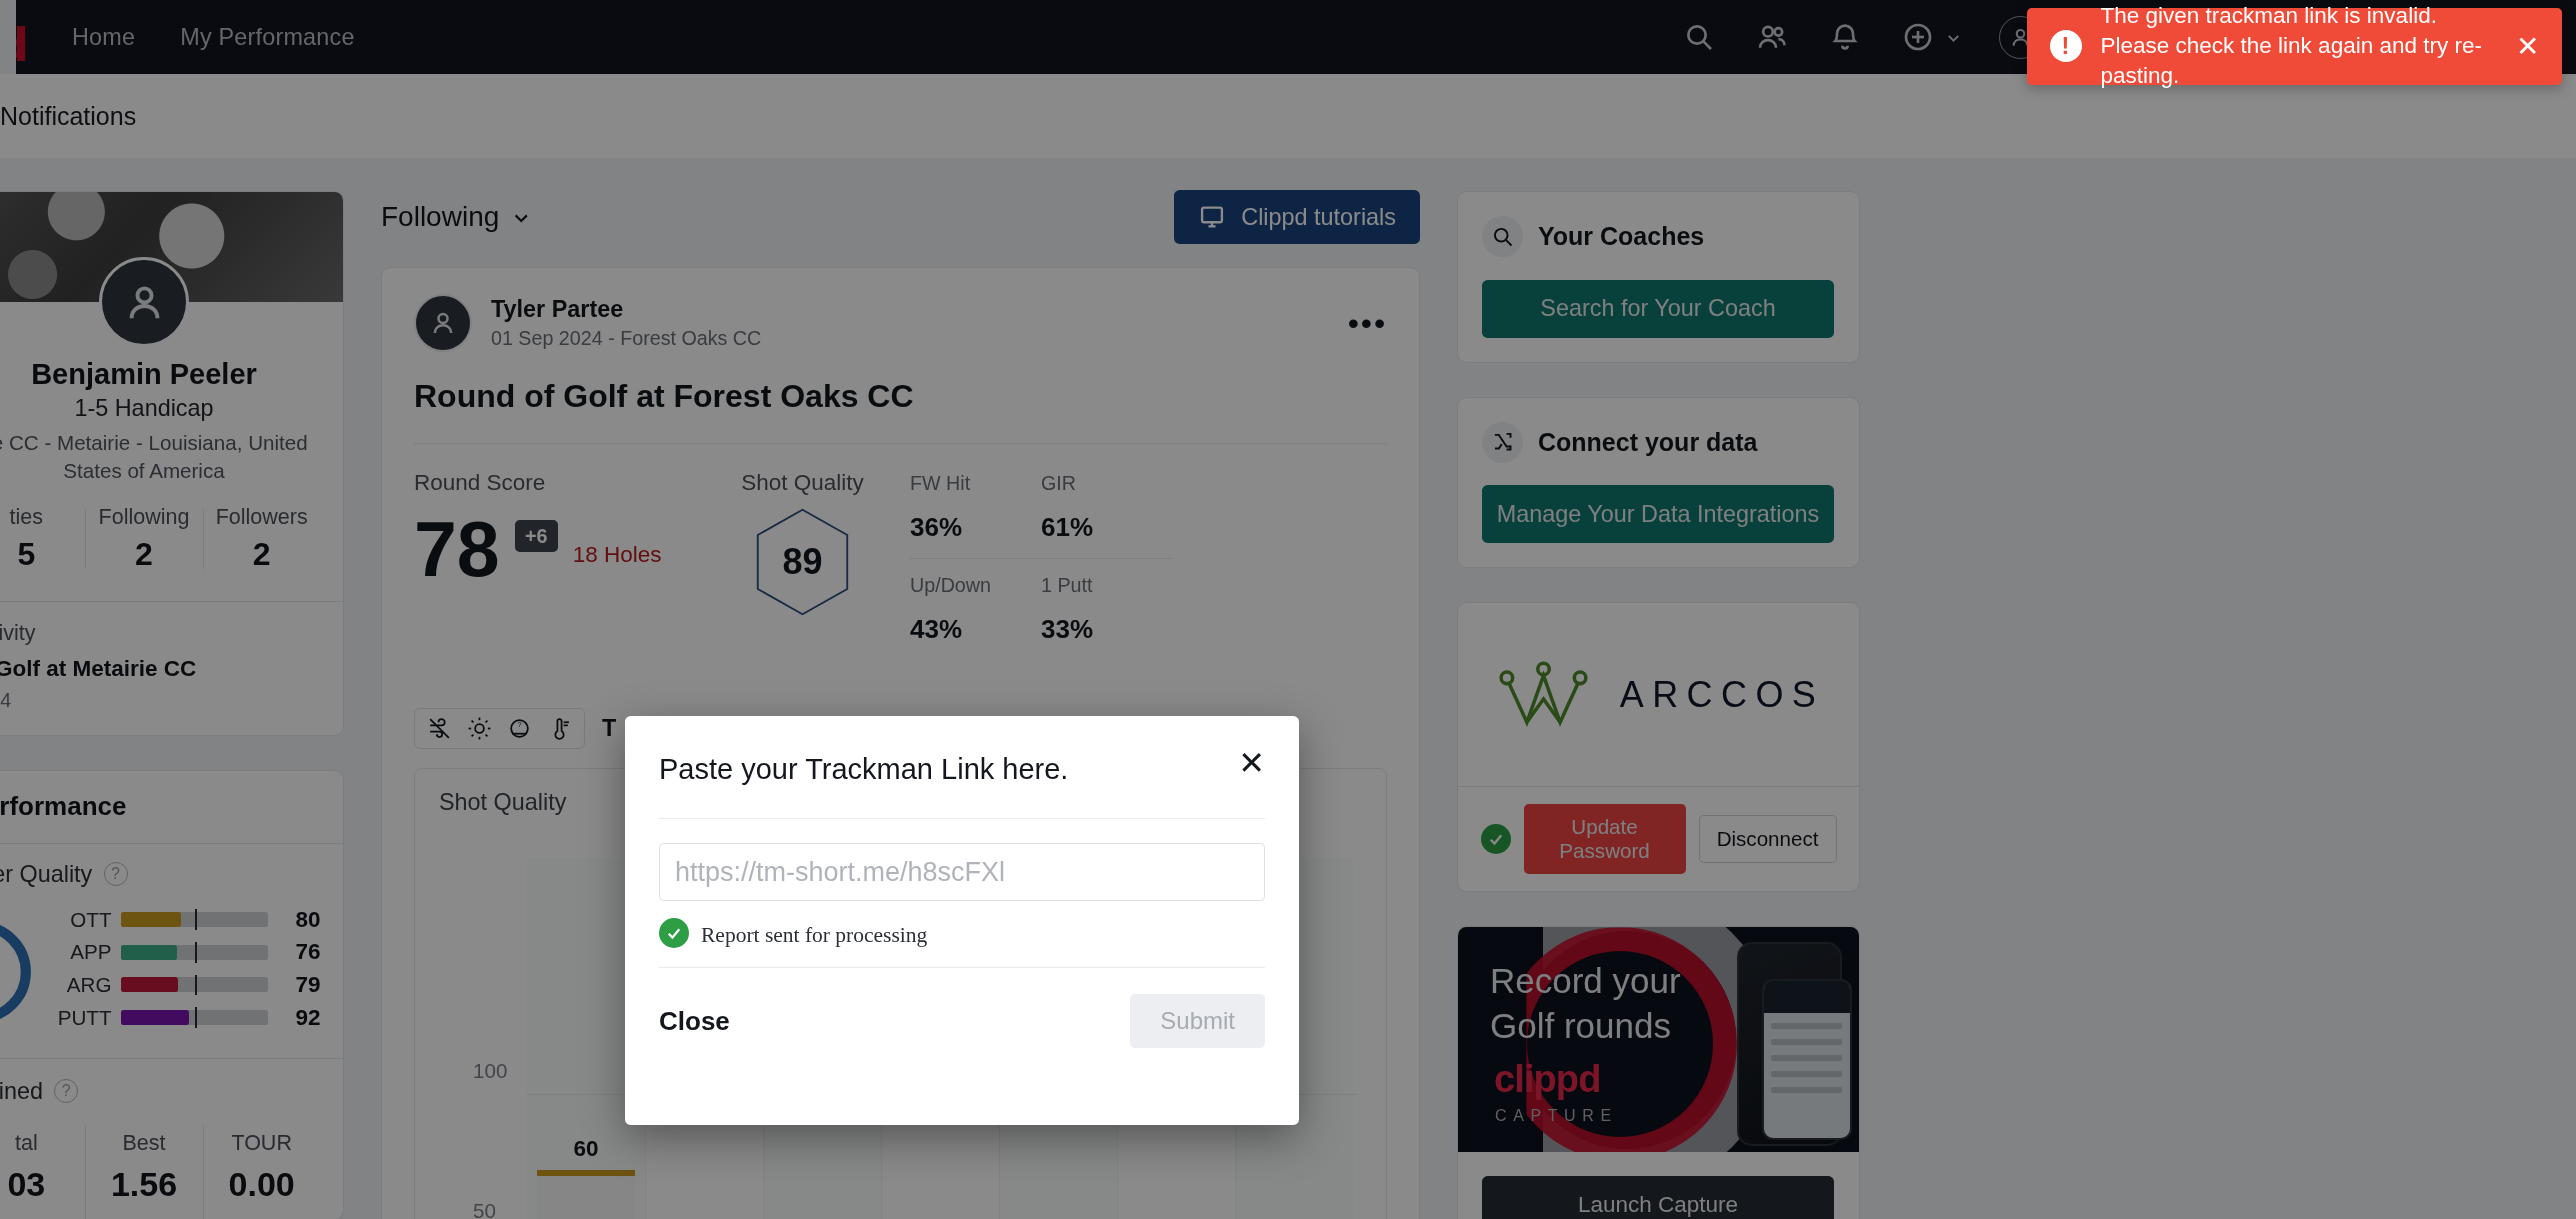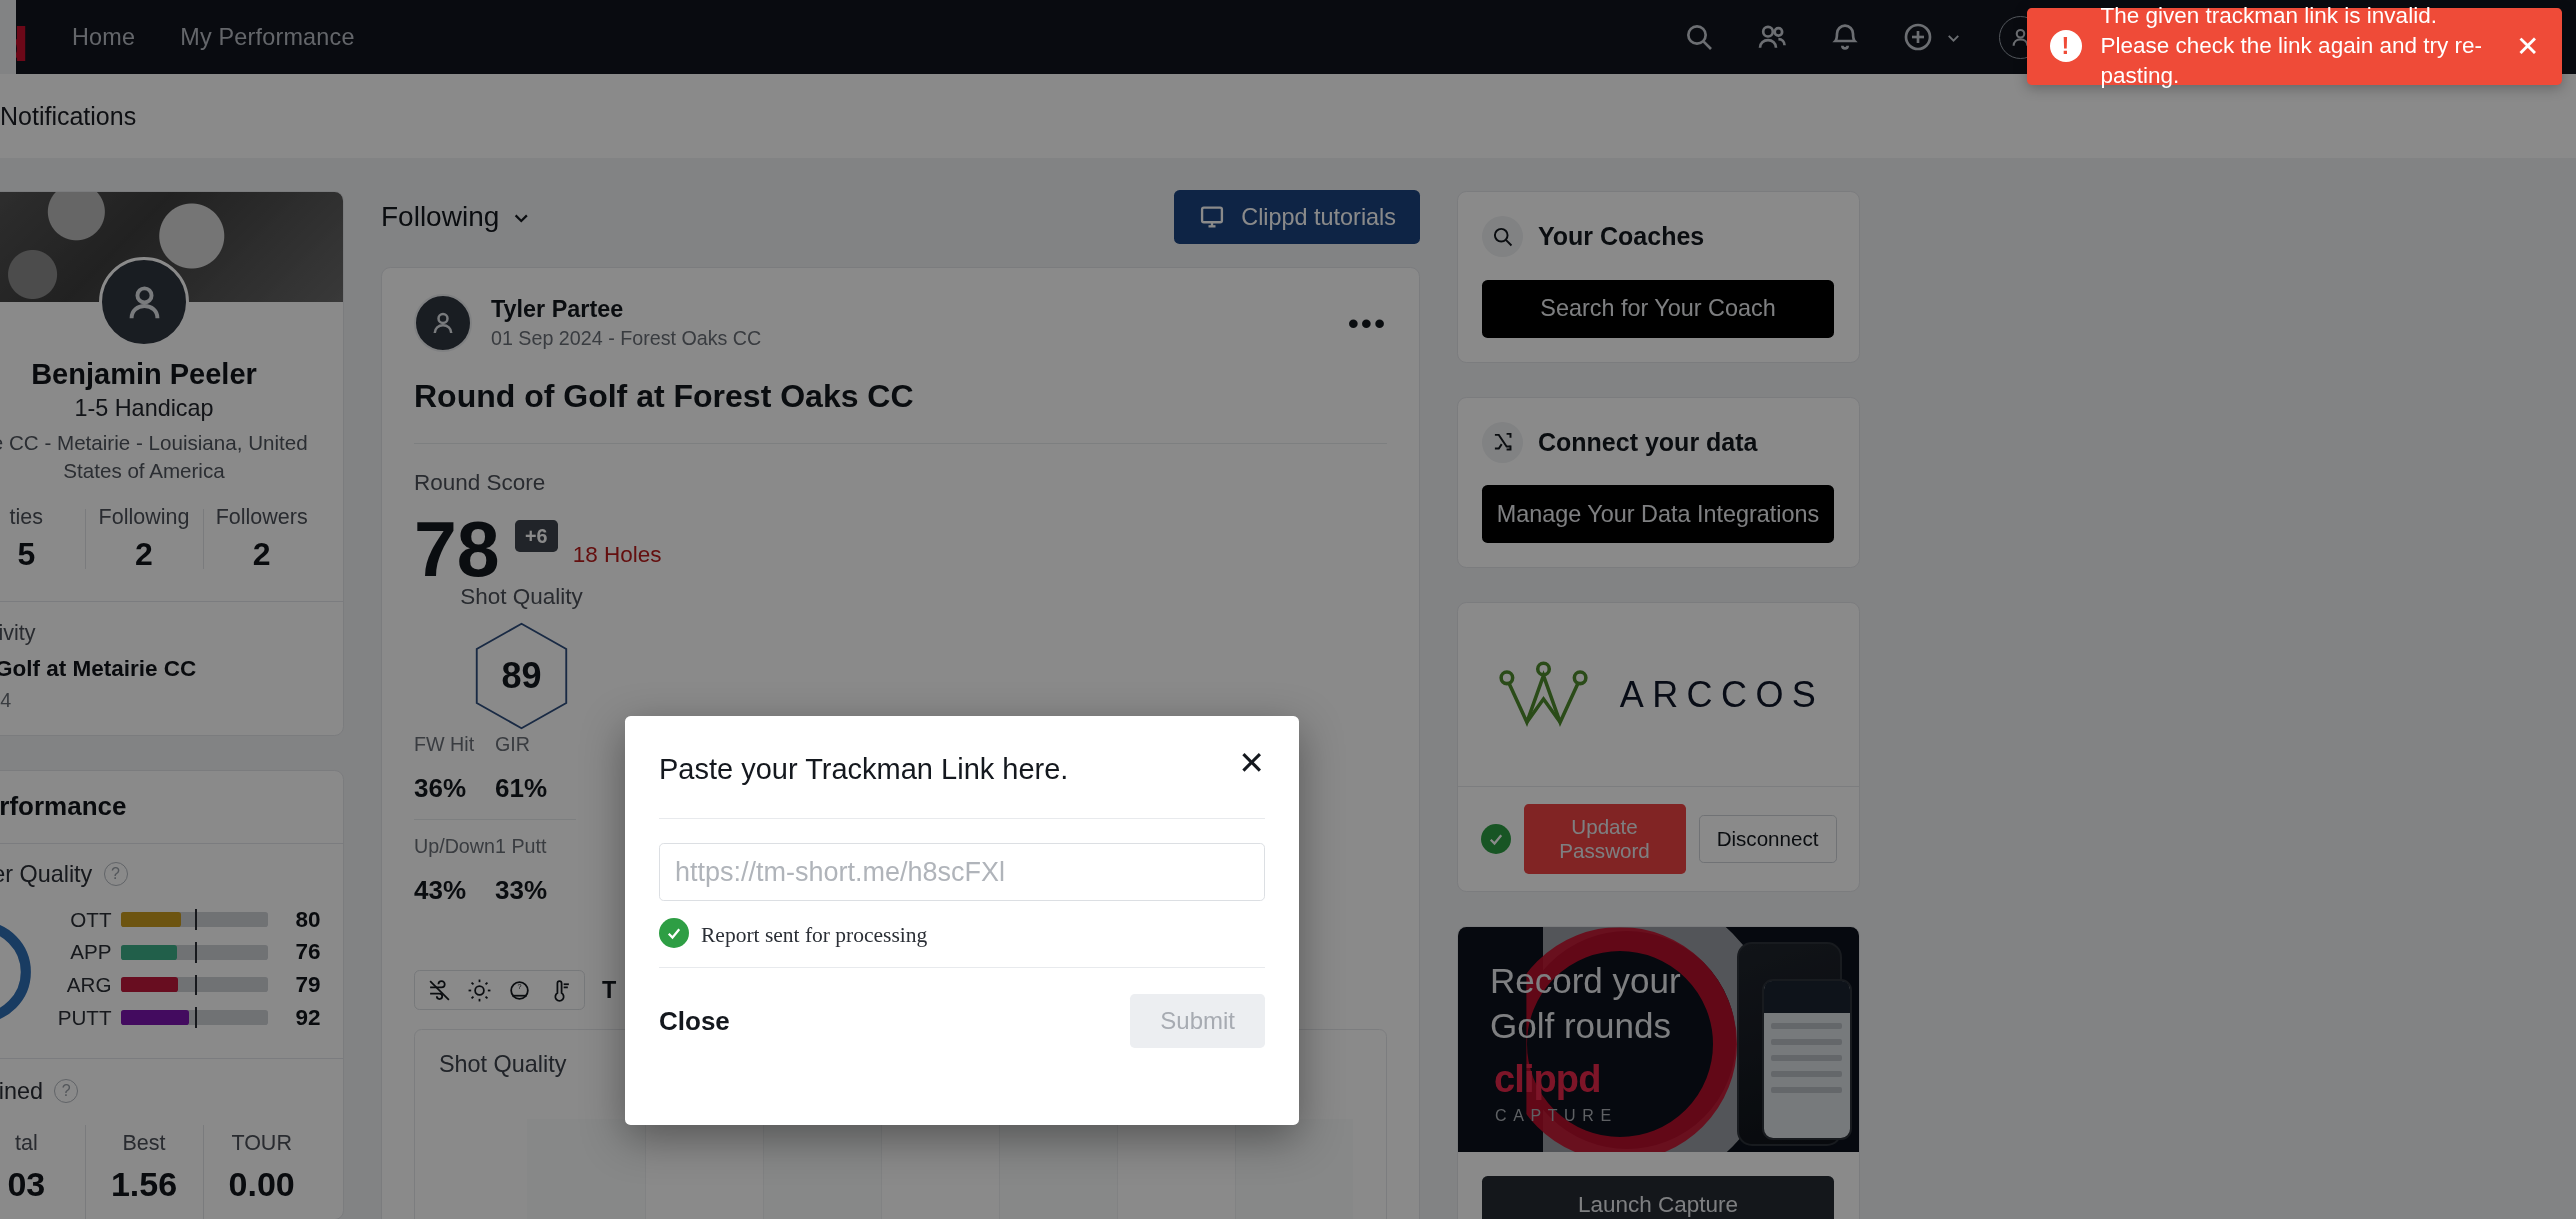--- a/index.html
+++ b/index.html
@@ -179,21 +179,21 @@
   .post-avatar svg { width: 30px; height: 30px; stroke: #dfe3e8; fill: none; stroke-width: 2; }
   .post-meta { margin-left: 19px; }
   .post-author { font-size: 23.4px; font-weight: bold; color: #14181e; }
   .post-sub { font-size: 19.7px; color: #6a6f77; margin-top: 4.7px; }
   .post-more {
     margin-left: auto; font-size: 32px; color: #14181e; letter-spacing: 1.9px;
     cursor: pointer; line-height: .4;
   }
   .post-title { font-size: 32px; font-weight: bold; color: #14181e; padding: 26px 32px 28px; }
   .post-hr { height: 0.9px; background: #e8eaed; margin: 0 32px; }
-  .scores-row { display: flex; align-items: flex-start; padding: 26px 32px 28px; flex-direction: column; }
+  .scores-row { display: flex; align-items: flex-start; padding: 26px 32px 28px; }
   .score-block { width: 281px; }
   .score-cap { font-size: 22.5px; color: #4c5159; }
   .score-main { display: flex; align-items: flex-end; gap: 15px; margin-top: 20.6px; }
   .score-num { font-size: 77px; font-weight: bold; color: #14181e; line-height: .88; }
   .score-badge {
     background: #3d434c; color: #fff; font-size: 19.7px; font-weight: bold;
     padding: 4.7px 10.3px; border-radius: 4.7px; margin-bottom: 32px;
   }
   .score-holes { font-size: 22.5px; color: #b91c1c; margin-bottom: 16px; }
   .sq-block { width: 215px; text-align: center; }
@@ -234,21 +234,21 @@
   
   .right-col { width: 403px; flex: 0 0 auto; }
   .rc-head { display: flex; align-items: center; gap: 15px; padding: 24px 24px 0; }
   .rc-icon-circ {
     width: 41px; height: 41px; border-radius: 50%; background: #eef0f2;
     display: flex; align-items: center; justify-content: center; flex: 0 0 auto;
   }
   .rc-icon-circ svg { width: 23.4px; height: 23.4px; stroke: #14181e; fill: none; stroke-width: 2; }
   .rc-title { font-size: 25px; font-weight: bold; color: #14181e; }
   .rc-btn {
-    margin: 22.5px 24px 24px; height: 58px; background: #000000; color: #e9ebee;
+    margin: 22.5px 24px 24px; height: 58px; background: #0f766e; color: #e9ebee;
     border: none; border-radius: 5.6px; width: calc(100% - 49px);
     font-size: 23.4px; cursor: pointer; font-family: "Liberation Sans", sans-serif;
   }
   .arccos-body { height: 183px; display: flex; align-items: center; justify-content: center; gap: 26px; }
   .arccos-word { font-size: 36px; letter-spacing: 8.4px; color: #0f172a; font-family: "Liberation Sans", sans-serif; }
   .arccos-foot {
     border-top: 0.9px solid #e6e8eb; padding: 17px 22.5px; display: flex;
     align-items: center; gap: 13px;
   }
   .green-check {

